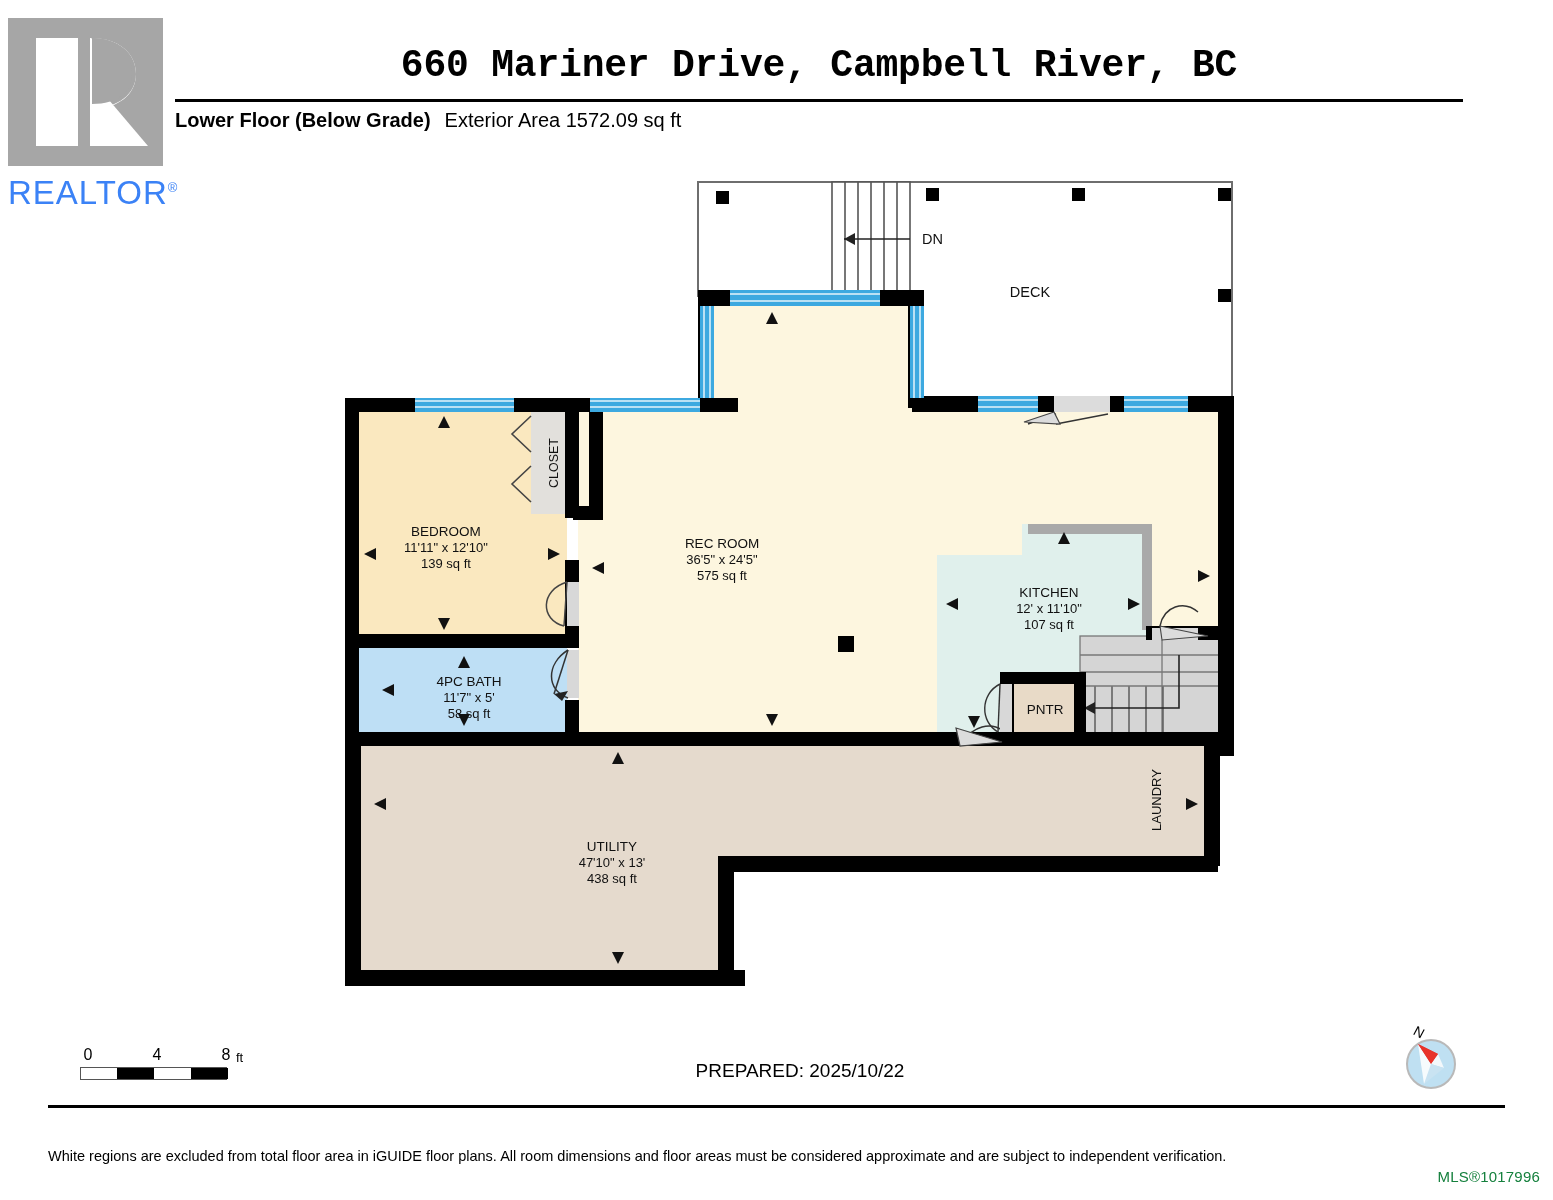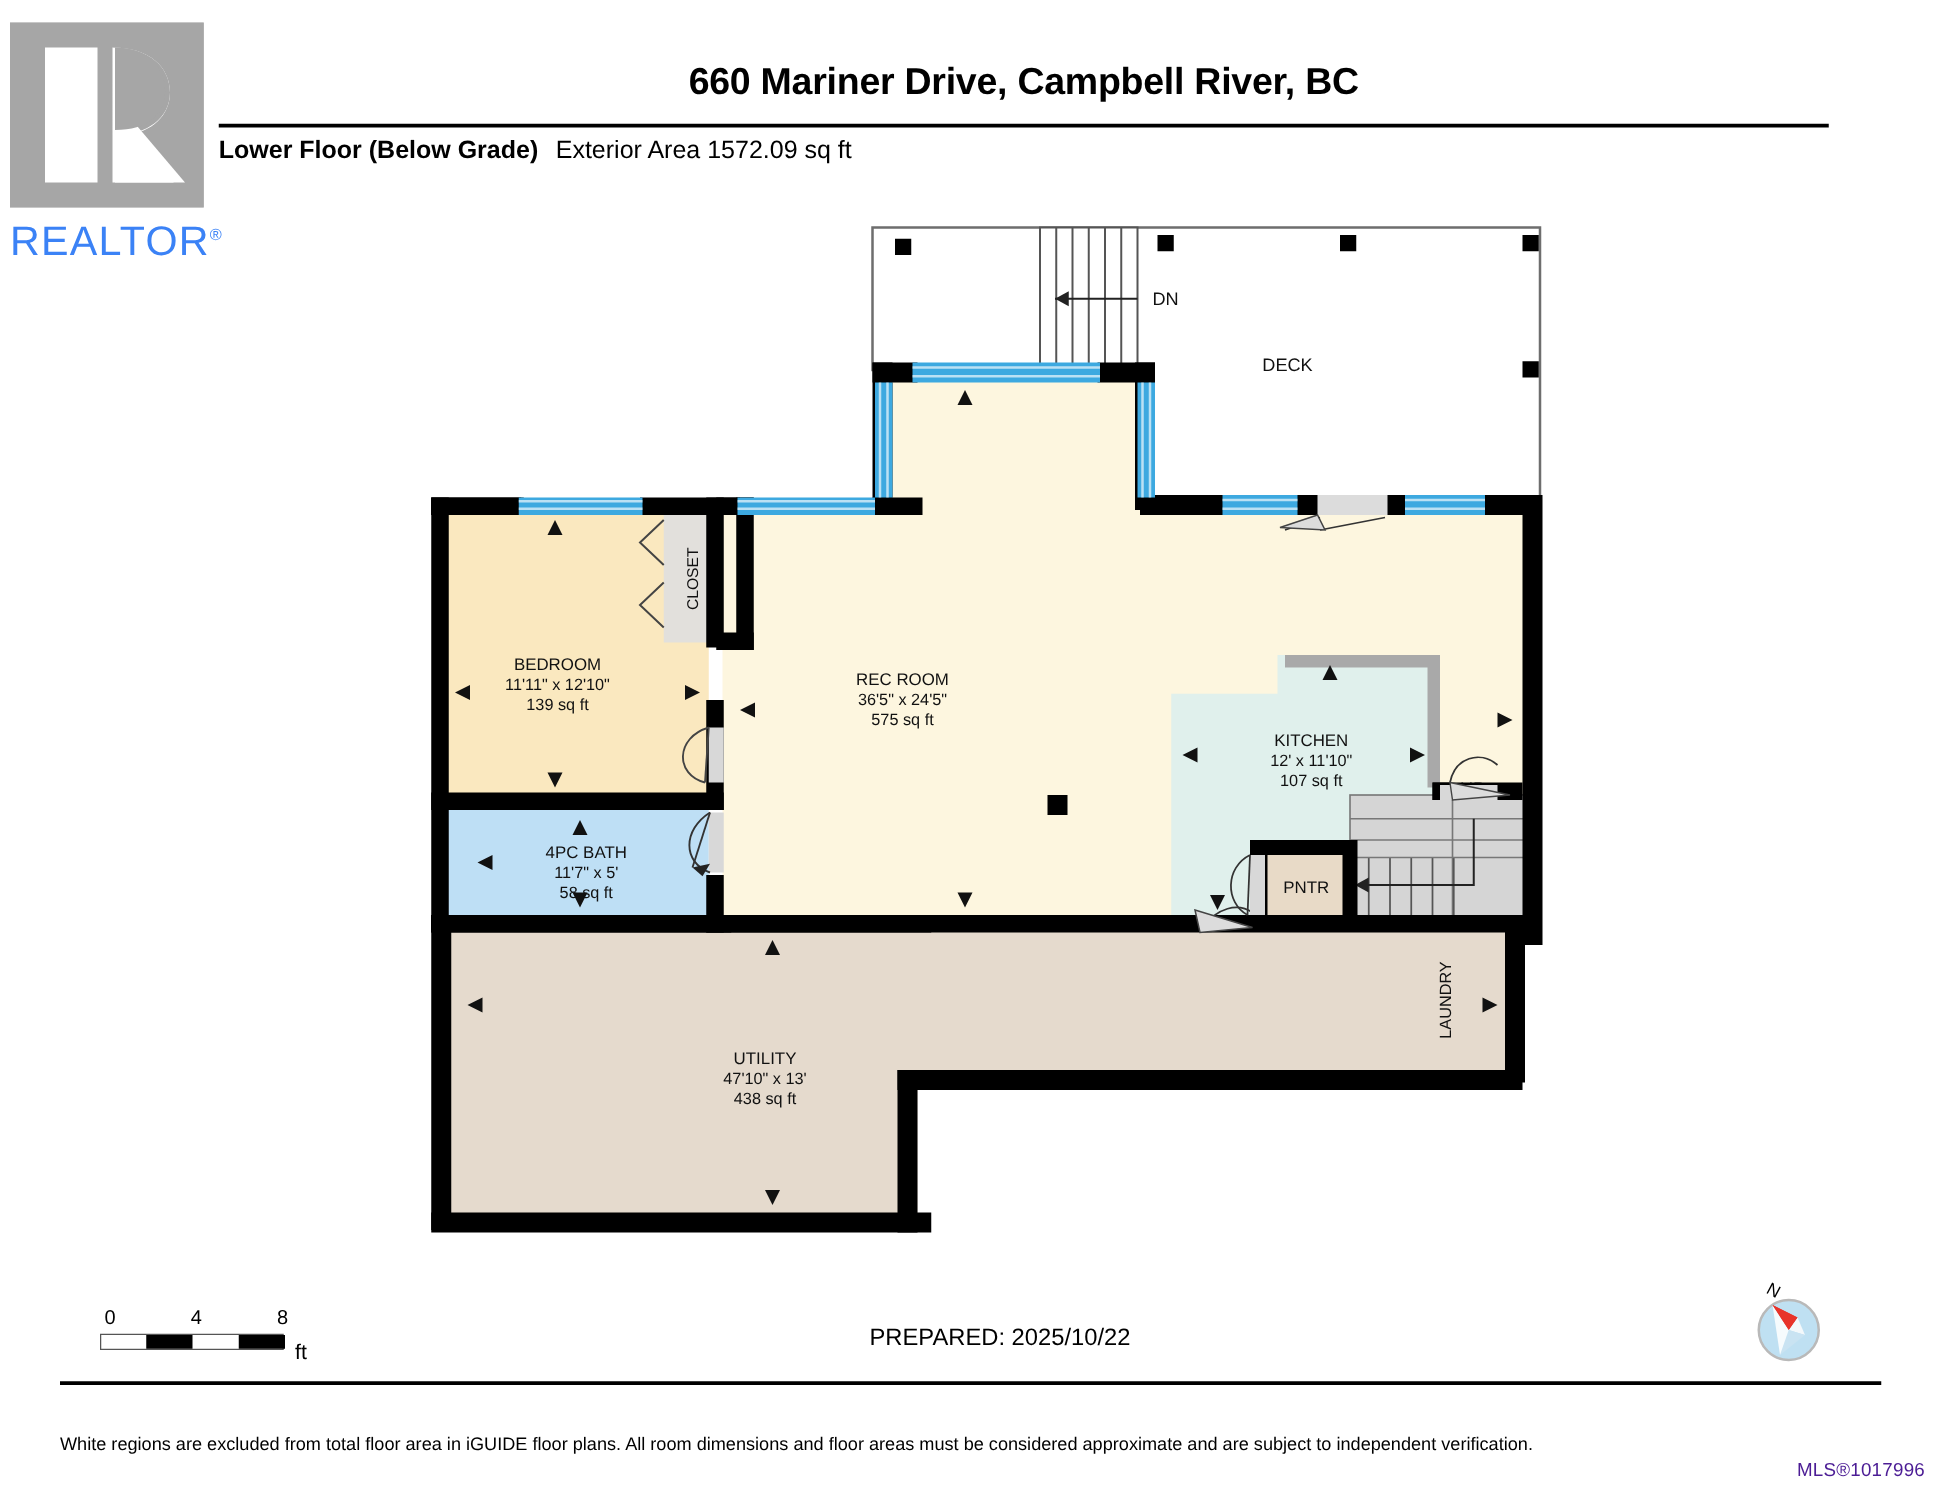--- a/index.html
+++ b/index.html
@@ -13,44 +13,44 @@
 
   
   #realtor-logo{left:8px;top:18px;width:180px;height:180px;}
   #realtor-mark{position:absolute;left:0;top:0;width:155px;height:148px;background:#a6a6a6;}
   #realtor-word{position:absolute;left:0;top:152px;width:185px;height:36px;
       font-size:33px;letter-spacing:1px;color:#3b82f6;font-weight:400;line-height:36px;}
   #realtor-reg{font-size:13px;vertical-align:super;}
 
   #title-rule{left:175px;top:99px;width:1288px;height:3px;background:#000;}
   #page-title{left:175px;top:46px;width:1288px;text-align:center;
-      font-size:30px;font-weight:bold;letter-spacing:-.2px;line-height:40px;}
+      font-size:38px;font-weight:bold;letter-spacing:-.2px;line-height:40px;font-family:Liberation Mono, monospace;}
   #subtitle{left:175px;top:108px;width:1288px;font-size:20px;line-height:24px;}
   #subtitle .b{font-weight:bold;}
   #subtitle .sp{display:inline-block;width:14px;}
 
   
   #plan{left:0;top:0;width:1553px;height:1010px;margin-left:12px;}
 
   
   #scalebar{left:80px;top:1046px;}
   #scalebar .nums{position:relative;height:20px;width:160px;font-size:16px;}
   #scalebar .nums span{position:absolute;top:0;transform:translateX(-50%);}
   #scalebar .bar{position:relative;width:147px;height:13px;border:1px solid #555;box-sizing:border-box;background:#fff;margin-top:1px;}
   #scalebar .bar i{position:absolute;top:0;height:100%;background:#000;display:block;}
-  #scalebar .ftlabel{position:absolute;left:156px;top:26px;font-size:17px;}
+  #scalebar .ftlabel{position:absolute;left:156px;top:4px;font-size:13px;}
 
   #prepared{left:560px;top:1060px;width:480px;text-align:center;font-size:19px;}
 
   #compass{left:1398px;top:1030px;width:62px;height:62px;}
 
   #footer-rule{left:48px;top:1105px;width:1457px;height:3px;background:#000;}
   #disclaimer{left:48px;top:1144px;width:1457px;text-align:left;font-size:14.5px;line-height:24px;}
 
-  #mls{left:1385px;top:1168px;width:155px;text-align:right;font-size:15px;color:#4c1d95;letter-spacing:.2px;}
+  #mls{left:1385px;top:1168px;width:155px;text-align:right;font-size:15px;color:#15803d;letter-spacing:.2px;}
 
   
   svg text{font-family:"Liberation Sans","DejaVu Sans",sans-serif;fill:#111;}
 </style>
 </head>
 <body>
 
 <div id="realtor-logo" class="abs">
   <div id="realtor-mark">
     <svg width="155" height="148" viewBox="0 0 155 148" aria-hidden="true">

